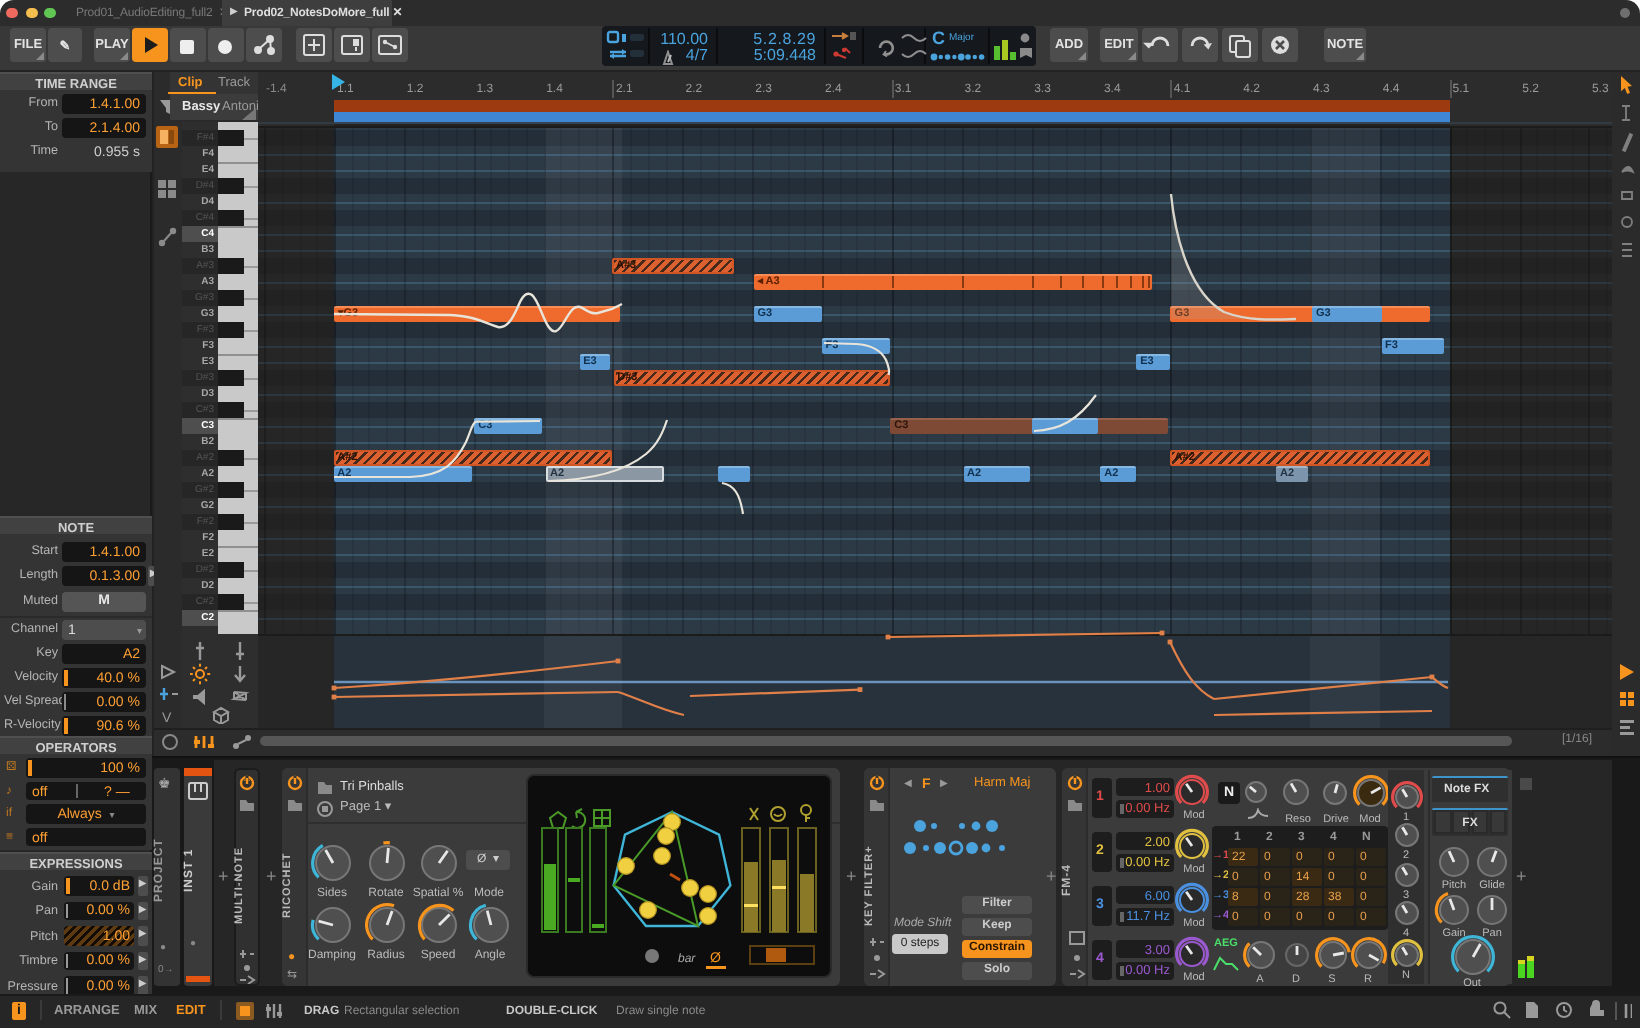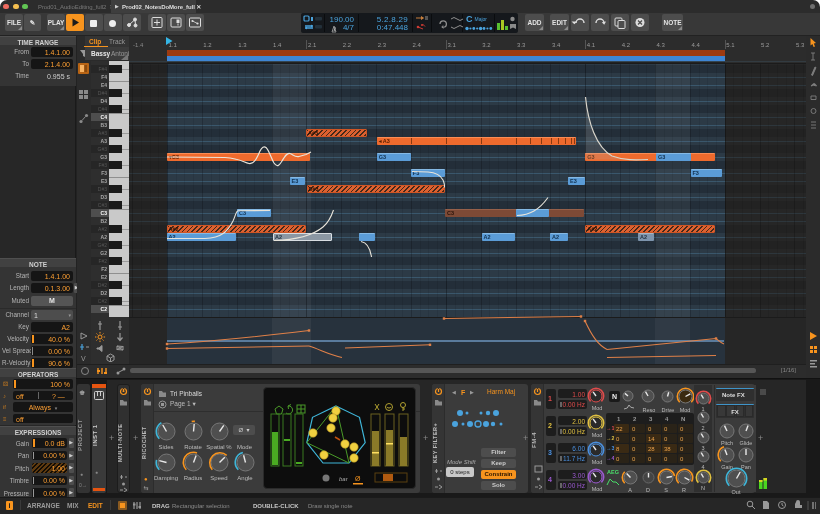--- a/index.html
+++ b/index.html
@@ -73,28 +73,28 @@
 <div class="" style="left:462px;top:14px;width:1px;height:18px;background:#0a0c0e"></div>
 <div class="" style="left:494px;top:14px;width:1px;height:18px;background:#0a0c0e"></div>
 <svg style="left:303px;top:15px" width="20" height="16">
     <rect x="1" y="1" width="5" height="5" rx="1" fill="none" stroke="#4aa3dd" stroke-width="1.2"></rect>
     <rect x="8" y="2" width="2" height="4" fill="#4aa3dd"></rect>
     <rect x="12" y="2" width="7" height="3.5" rx="1" fill="#23303a"></rect>
     <path d="M2 11h8M2 13h8" stroke="#4aa3dd" stroke-width="1.3"></path>
     <path d="M8 9.5 10 11 8 12.5M4 11.5 2 13 4 14.5" fill="#4aa3dd"></path>
     <rect x="12" y="10" width="7" height="3.5" rx="1" fill="#23303a"></rect>
   </svg>
-<div class="t" style="left:326px;top:15.5px;font-size:8px;color:#4aa3dd;width:28px;text-align:right">190.00</div>
+<div class="t" style="left:326px;top:15.5px;font-size:8px;color:#4aa3dd;width:28px;text-align:right">110.00</div>
 <div class="t" style="left:326px;top:24px;font-size:8px;color:#4aa3dd;width:28px;text-align:right">4/7</div>
 <svg style="left:330px;top:24.5px" width="8" height="8">
     <path d="M2 7 L4 1 L6 7 Z" fill="none" stroke="#909090"></path>
     <path d="M4 6 L5.5 2.5" stroke="#bbb"></path>
   </svg>
 <div class="t" style="left:363px;top:15.5px;font-size:8px;color:#4aa3dd;width:45px;text-align:right;letter-spacing:.3px">5.2.8.29</div>
-<div class="t" style="left:363px;top:24px;font-size:8px;color:#4aa3dd;width:45px;text-align:right">0:47.448</div>
+<div class="t" style="left:363px;top:24px;font-size:8px;color:#4aa3dd;width:45px;text-align:right">5:09.448</div>
 <svg style="left:414px;top:15px" width="16" height="16">
     <path d="M2 3h7M7 1.5 9.5 3 7 4.5" stroke="#c87f3c" fill="#c87f3c" stroke-width="1"></path>
     <rect x="11" y="1" width="3" height="4" fill="#555"></rect>
     <circle cx="4" cy="12" r="1.3" fill="#cc3a33"></circle>
     <circle cx="8" cy="10" r="1.1" fill="#cc3a33"></circle>
     <path d="M4 12 L9 14" stroke="#cc3a33"></path>
     <path d="M8.5 9 11 11.5" stroke="#cc3a33"></path>
   </svg>
 <svg style="left:436px;top:18px" width="26" height="12">
     <path d="M4 6 a3.2 3.2 0 1 1 3.2 3.2 h-1" fill="none" stroke="#8f8f8f" stroke-width="1.3"></path>

